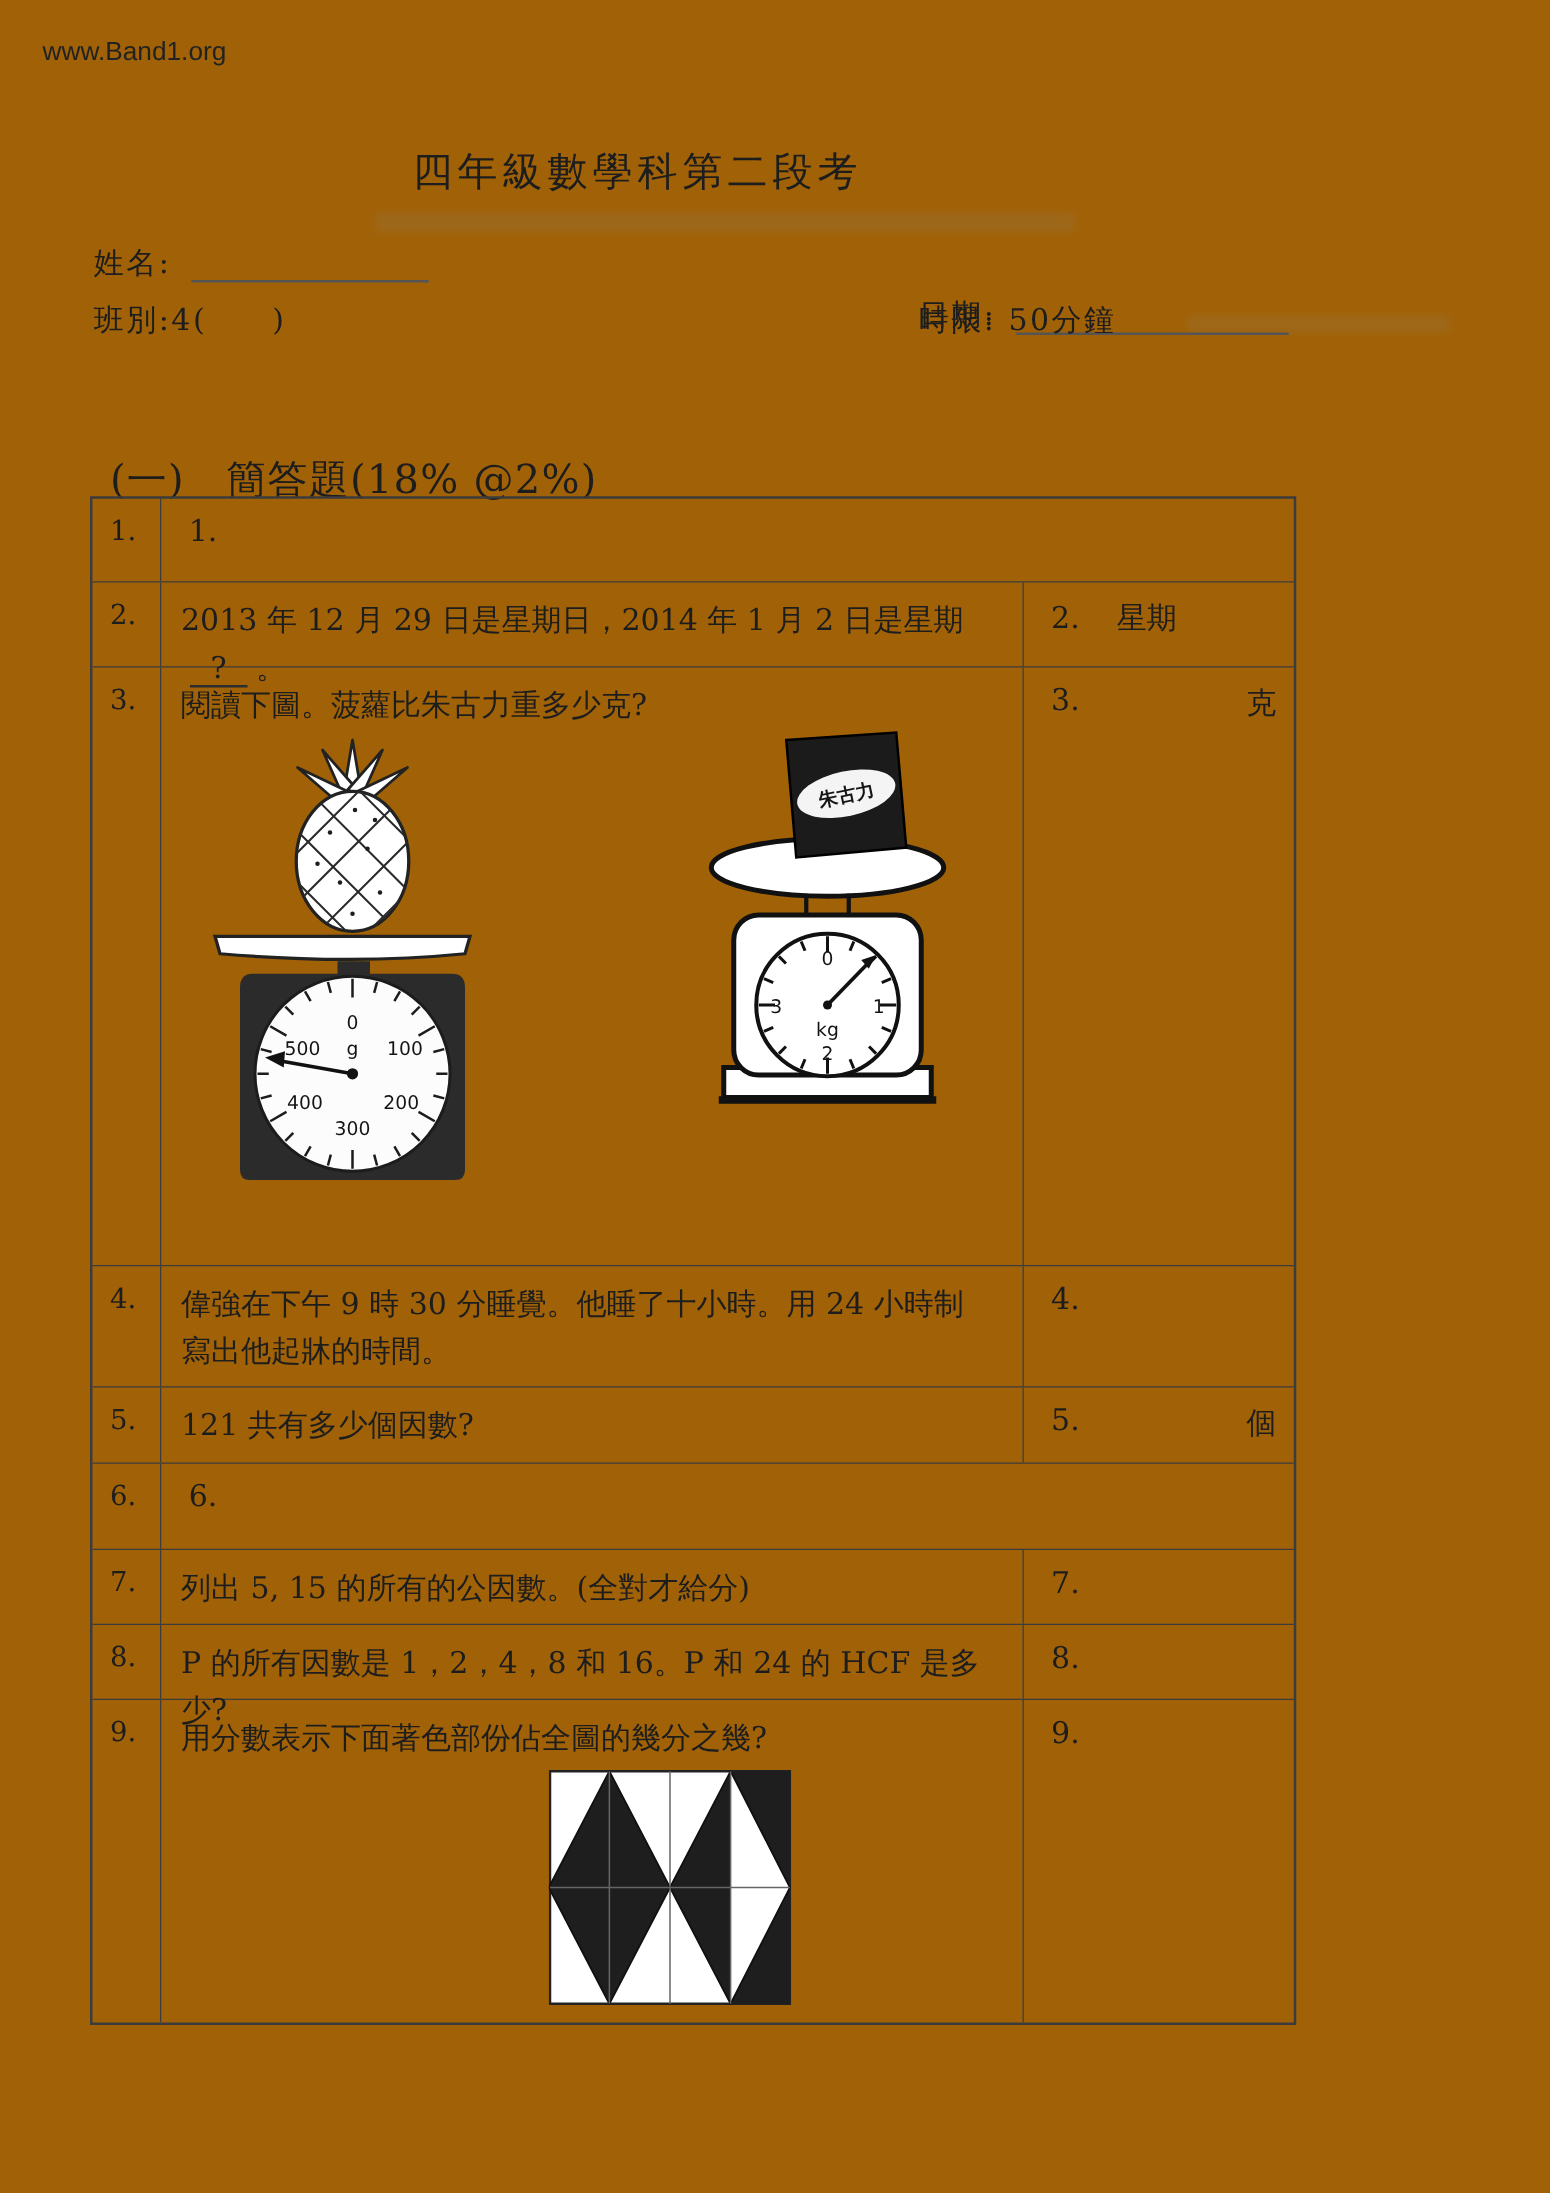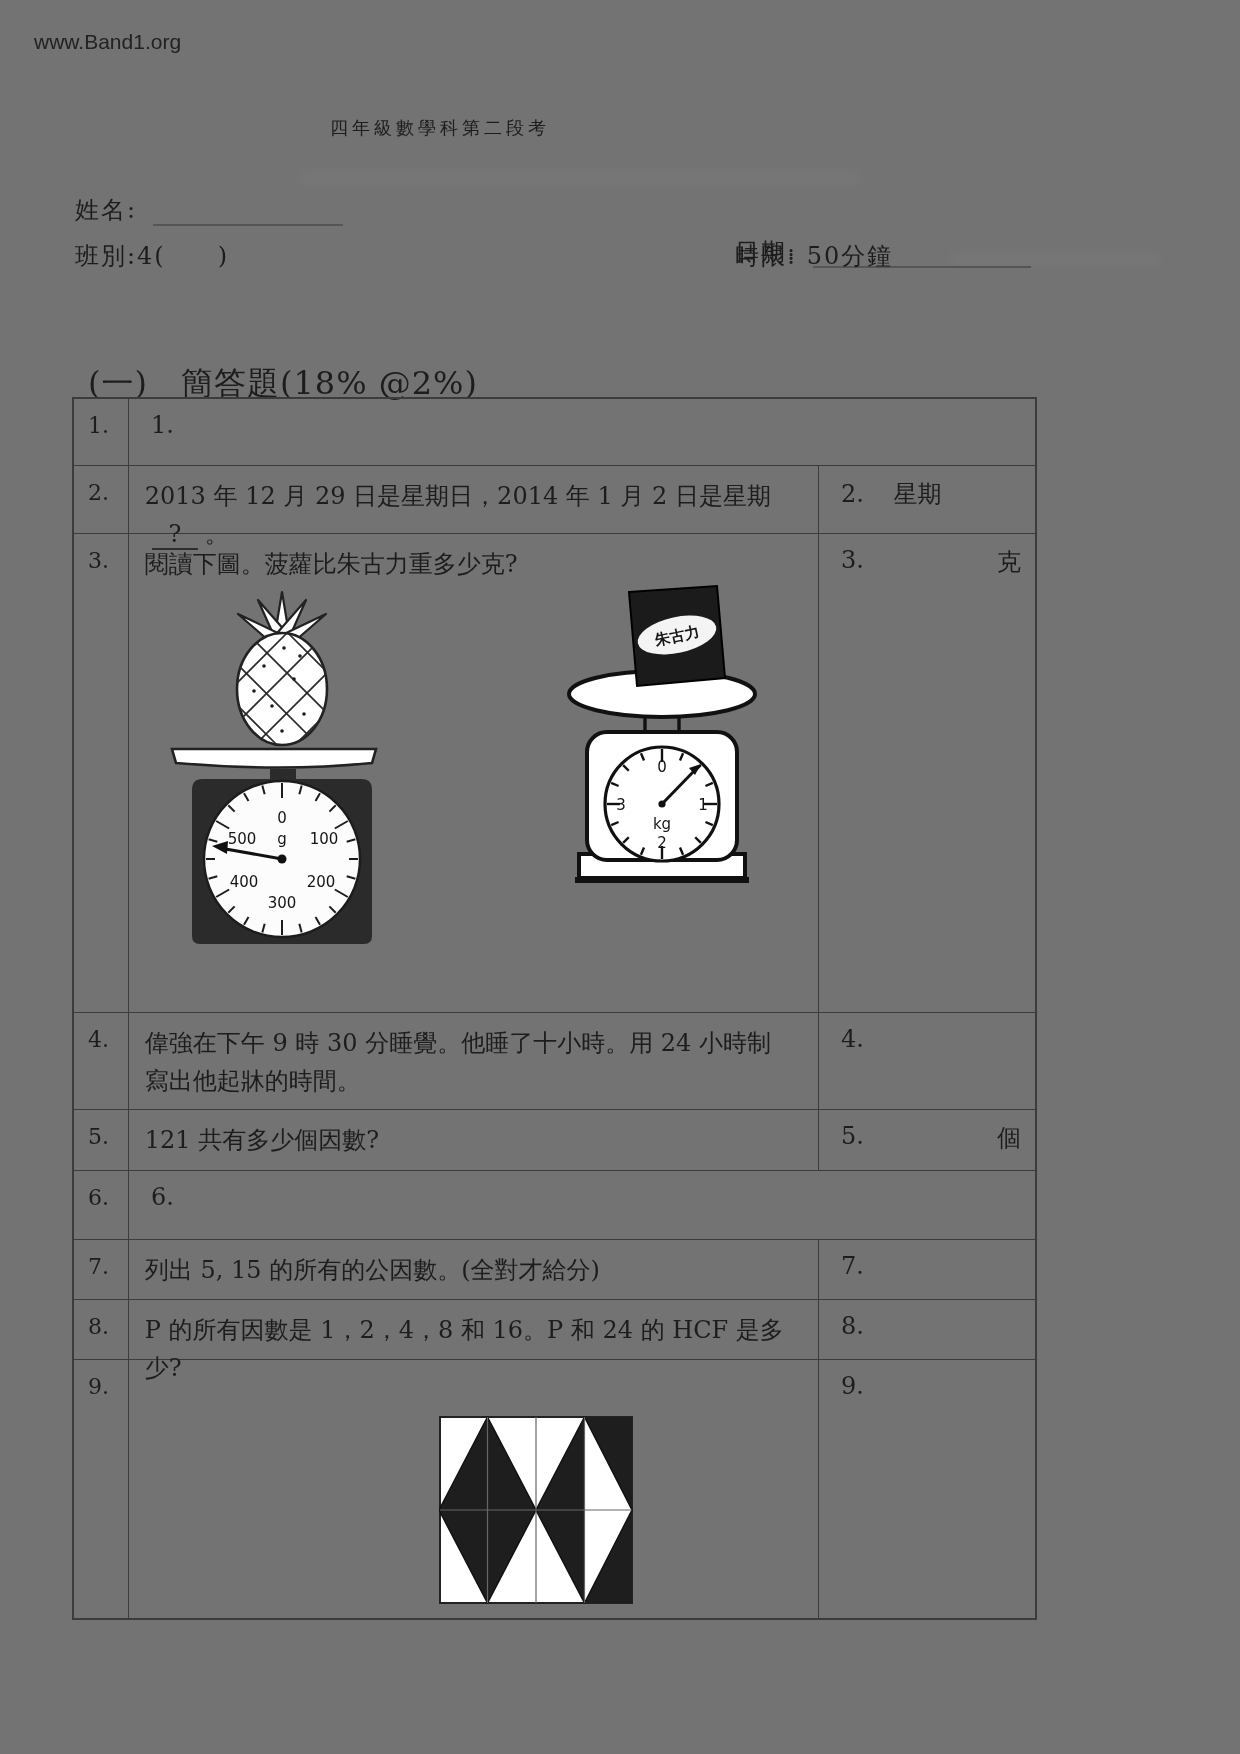--- a/index.html
+++ b/index.html
@@ -1,21 +1,21 @@
 <!DOCTYPE html>
 <html><head>
 <meta charset="utf-8">
 <style>
   html,body{margin:0;padding:0;background:#e8e8e8;}
-  .page{position:relative;width:1240px;height:1754px;background:#737373;overflow:hidden;
+  .page{position:relative;width:1240px;height:1754px;background:#a16207;overflow:hidden;
         font-family:"DejaVu Serif","Liberation Serif",serif;color:#1d1d1d;}
   .abs{position:absolute;}
   .watermark{left:34px;top:30px;font-family:"Liberation Sans","DejaVu Sans",sans-serif;
              font-size:21px;color:#222;}
-  .title{left:330px;top:116px;font-size:18px;letter-spacing:4px;}
+  .title{left:330px;top:116px;font-size:32px;letter-spacing:4px;}
   .fld{font-size:24px;letter-spacing:2px;}
   .uline{display:inline-block;border-bottom:2px solid #555;height:24px;vertical-align:bottom;}
   .smudge{background:#8a8a8a;opacity:.14;filter:blur(3px);border-radius:4px;}
   .instruction{left:74px;top:322px;font-size:25px;font-weight:bold;letter-spacing:3px;}
   .section{left:88px;top:362px;font-size:32px;letter-spacing:1px;}
   
   .qtable{left:72px;top:397px;width:965px;border:2px solid #3c3c3c;box-sizing:border-box;}
   .trow{display:flex;width:100%;border-bottom:1.6px solid #3c3c3c;box-sizing:border-box;}
   .trow:last-child{border-bottom:none;}
   .c-no{width:55px;box-sizing:border-box;border-right:1.4px solid #3c3c3c;
@@ -282,20 +282,21 @@
       </div>
       <div class="c-a">
         <span>8.</span>
         
       </div>
     </div>
 
     <div class="trow" style="height:258px;">
       <div class="c-no">9.</div>
       <div class="c-q">
+        <span>用分數表示下面著色部份佔全圖的幾分之幾?</span>
         <svg class="abs" style="left:310px;top:56px;" width="194" height="188" viewBox="0 0 194 188">
           <rect x="1" y="1" width="192" height="186" fill="#ffffff" stroke="#222" stroke-width="2"></rect>
 
           <polygon points="48.5,1 97,94 48.5,187 0,94" fill="#1e1e1e" stroke="#111" stroke-width="1.5"></polygon>
 
           <polygon points="145.5,1 145.5,187 97,94" fill="#1e1e1e"></polygon>
 
           <polygon points="145.5,1 193,1 193,94" fill="#1e1e1e"></polygon>
           <polygon points="193,94 193,187 145.5,187" fill="#1e1e1e"></polygon>
 

